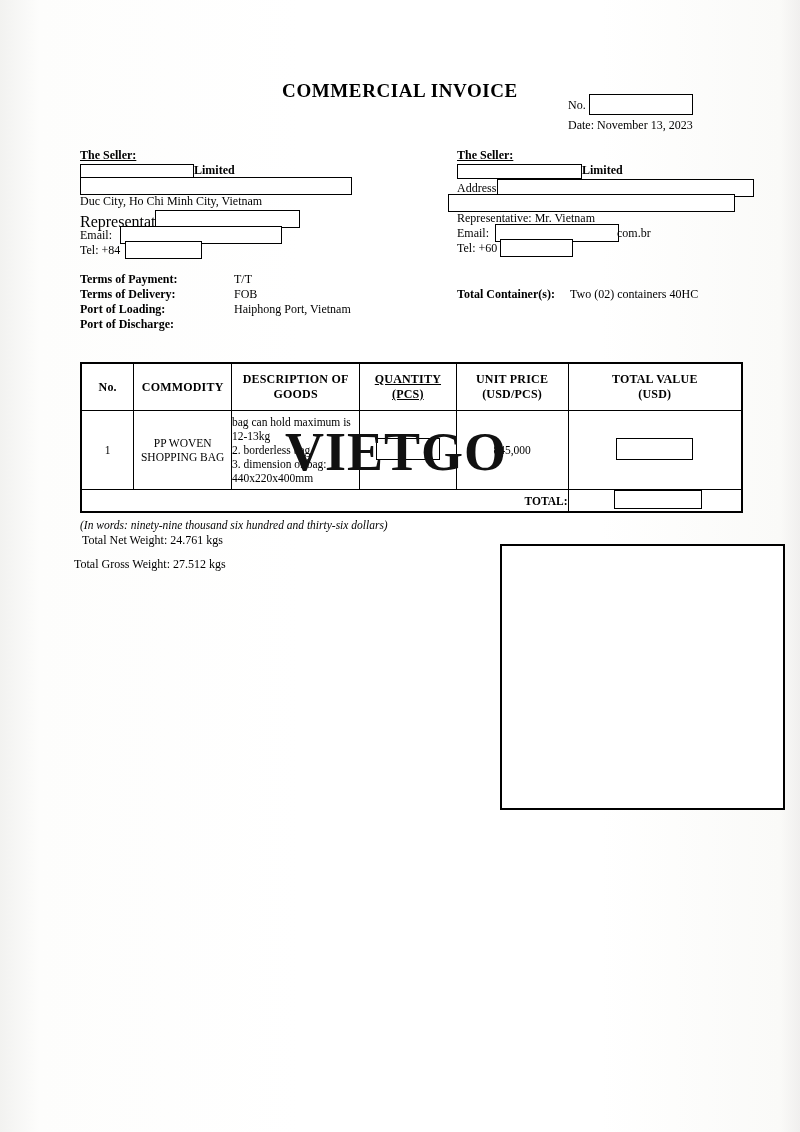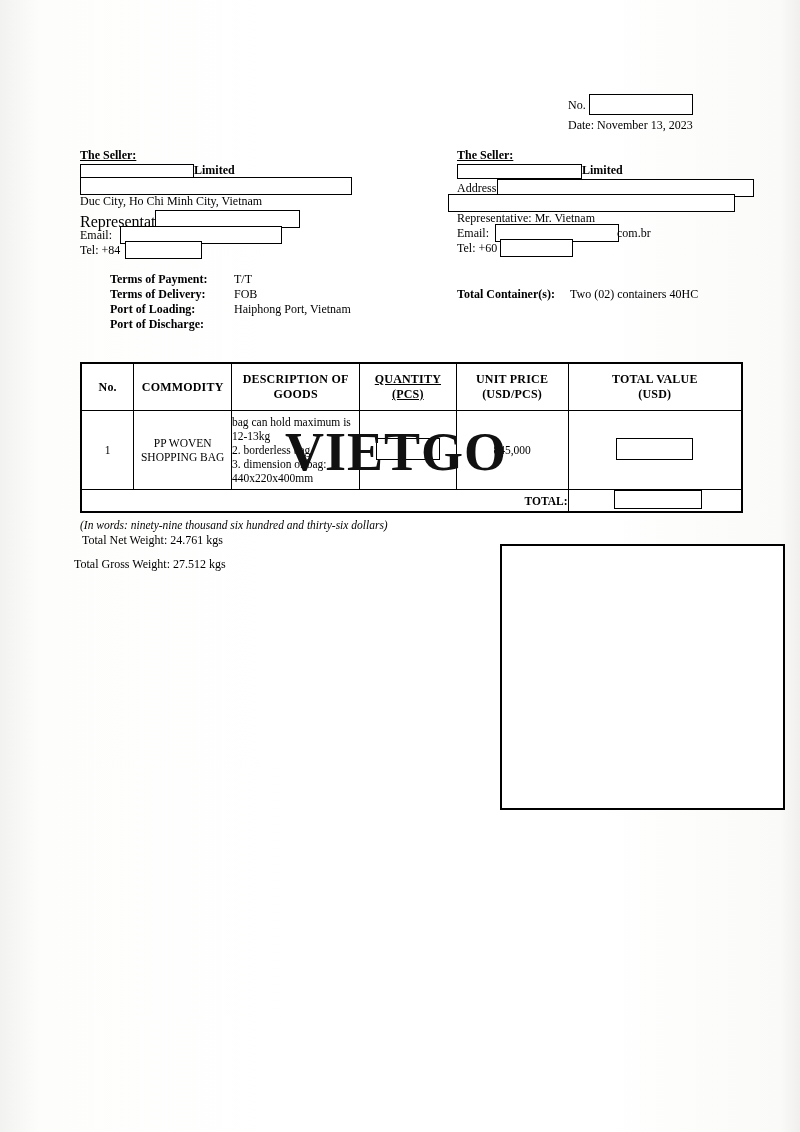--- a/index.html
+++ b/index.html
@@ -169,21 +169,20 @@
     top: 226px;
     font-size: 12px;
   }
 
   .terms {
     position: absolute;
     font-size: 12px;
   }
   .terms .lb {
     font-weight: bold;
-    margin-left: 30px;
   }
   .t-pay { left: 80px; top: 272px; }
   .t-del { left: 80px; top: 287px; }
   .t-load { left: 80px; top: 302px; }
   .t-dis { left: 80px; top: 317px; }
   .t-val { position: absolute; left: 228px; font-size: 12px; margin-left: 6px; }
   .v-pay { top: 272px; }
   .v-del { top: 287px; }
   .v-load { top: 302px; }
 
@@ -338,20 +337,21 @@
     color: #111;
     line-height: 1;
   }
 </style>
 </head>
 <body>
 
 <div class="page">
   <div class="sheet">
 
+    <div class="title">COMMERCIAL INVOICE</div>
 
     <div class="no-label">No.</div>
     <div class="no-box"></div>
     <div class="date-line">Date: November 13, 2023</div>
 
     <div class="seller-label">The Seller:</div>
     <div class="seller-name-row">
       <span class="redact" style="width:112px;height:13px;"></span><span>Limited</span>
     </div>
     <div class="blk" style="left:80px;top:177px;width:270px;height:16px;"></div>

